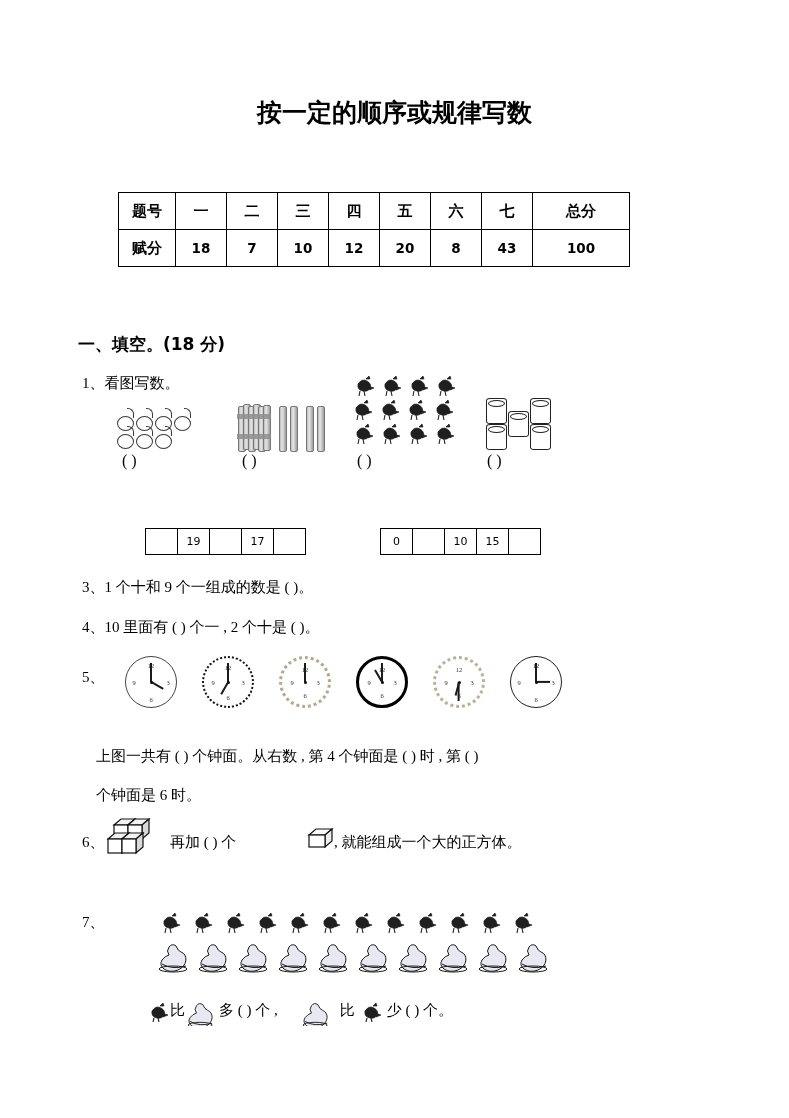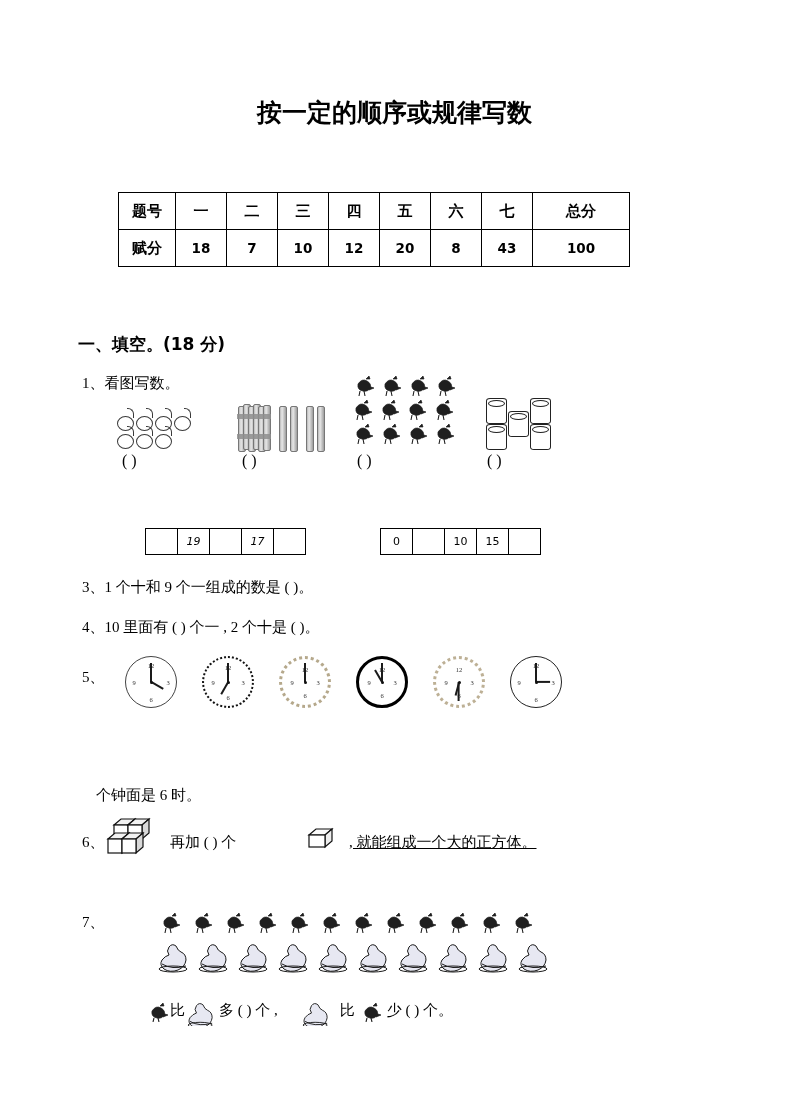--- a/index.html
+++ b/index.html
@@ -361,21 +361,21 @@
   <div class="pic-group" style="left:486px; top:398px; width:80px; height:52px;">
     <span class="can" style="left:0px;  top:0px;"></span>
     <span class="can" style="left:44px; top:0px;"></span>
     <span class="can" style="left:22px; top:13px;"></span>
     <span class="can" style="left:0px;  top:26px;"></span>
     <span class="can" style="left:44px; top:26px;"></span>
   </div>
   <div class="pic-paren" style="left:487px; top:452px;">(          )</div>
 
 
-  <table class="seq" style="left:145px; top:528px;font-style:italic;">
+  <table class="seq" style="left:145px; top:528px;">
     <tbody>
         <tr>
       <td></td>
       <td>19</td>
       <td></td>
       <td>17</td>
       <td></td>
     </tr>
   </tbody>
     </table>
@@ -455,20 +455,21 @@
   <div class="clock clk-thin" style="left:510px; top:656px;">
     <span class="numlabel" style="left:50%; top:8px;">12</span>
     <span class="numlabel" style="left:calc(100% - 8px); top:50%;">3</span>
     <span class="numlabel" style="left:50%; top:calc(100% - 8px);">6</span>
     <span class="numlabel" style="left:8px; top:50%;">9</span>
     <span class="hand hour" style="transform:rotate(90deg);"></span>
     <span class="hand minute" style="transform:rotate(0deg);"></span>
     <span class="pin"></span>
   </div>
 
+  <div class="qline" style="left:96px; top:747px;">上图一共有 (        ) 个钟面。从右数 , 第 4 个钟面是 (        ) 时 , 第 (        )</div>
   <div class="qline" style="left:96px; top:786px;">个钟面是 6 时。</div>
 
   <div class="qline" style="left:82px; top:833px;">6、</div>
 
   <div class="cube-fig" style="left:100px; top:815px;">
     <svg width="62" height="50" viewBox="0 0 62 50">
       <g stroke="#111" stroke-width="1.2" fill="#ffffff">
 
         <polygon points="14,10 28,10 35,4 21,4" fill="#f2f2f2"></polygon>
         <polygon points="28,10 35,4 35,18 28,24" fill="#d9d9d9"></polygon>
@@ -494,21 +495,21 @@
   <div class="cube-single" style="left:307px; top:827px;">
     <svg width="30" height="24" viewBox="0 0 30 24">
       <g stroke="#111" stroke-width="1.2" fill="#ffffff">
         <polygon points="2,8 18,8 25,2 9,2" fill="#fafafa"></polygon>
         <polygon points="18,8 25,2 25,14 18,20" fill="#ededed"></polygon>
         <rect x="2" y="8" width="16" height="12"></rect>
       </g>
     </svg>
   </div>
 
-  <div class="qline" style="left:349px; top:833px;text-decoration:underline;">, 就能组成一个大的正方体。</div>
+  <div class="qline" style="left:334px; top:833px;">, 就能组成一个大的正方体。</div>
 
   <div class="qline" style="left:82px; top:913px;">7、</div>
 
   <div class="bird-row" style="left:160px; top:906px;">
     <svg width="380" height="34" viewBox="0 0 380 34">
       <g fill="#1f1f1f" stroke="#1f1f1f" stroke-width="0.7">
         <g transform="translate(0,6)">
             <path d="M4,9 q4,-6 9,-3 q5,3 3,7 q-2,4 -7,3 q-6,-1 -5,-7 z"></path>
             <path d="M12,4 l3,-3 l1,3 z"></path>
             <path d="M6,16 l-1,5 M10,16 l1,5" stroke-width="1.1" fill="none"></path>

